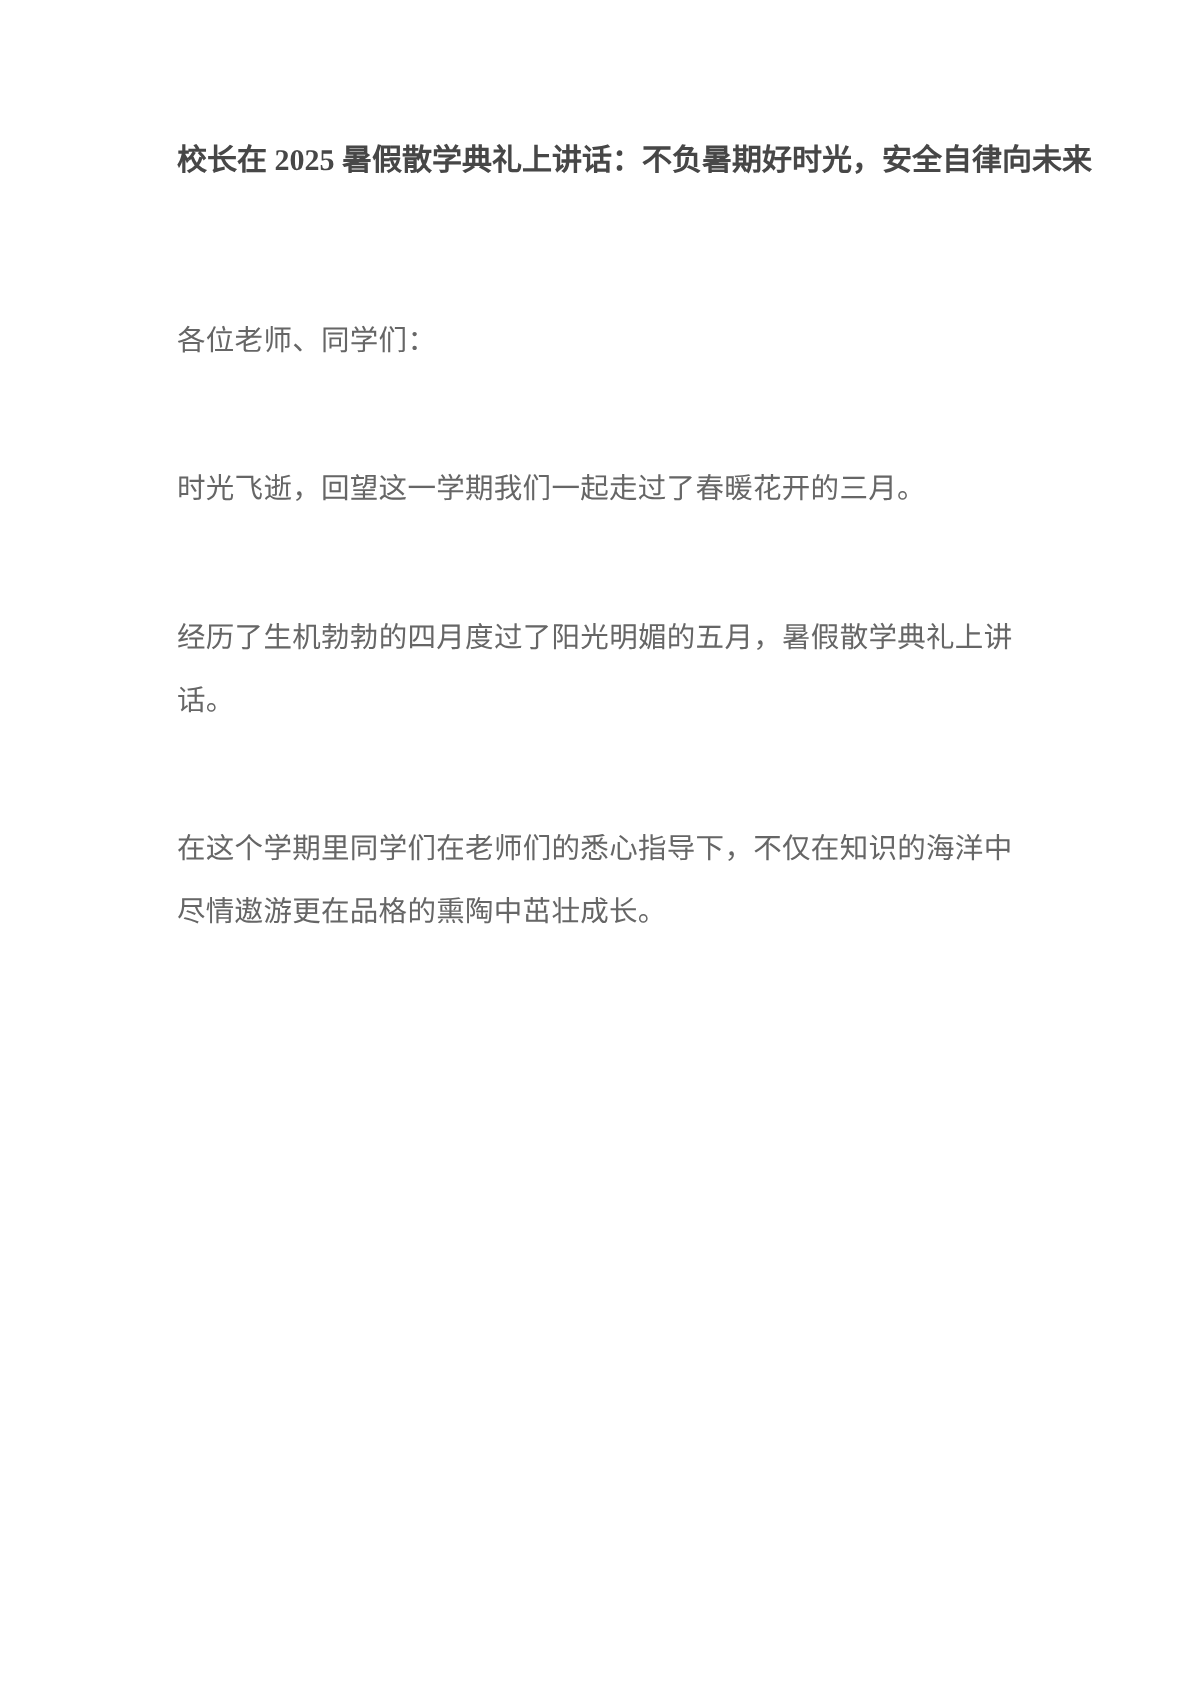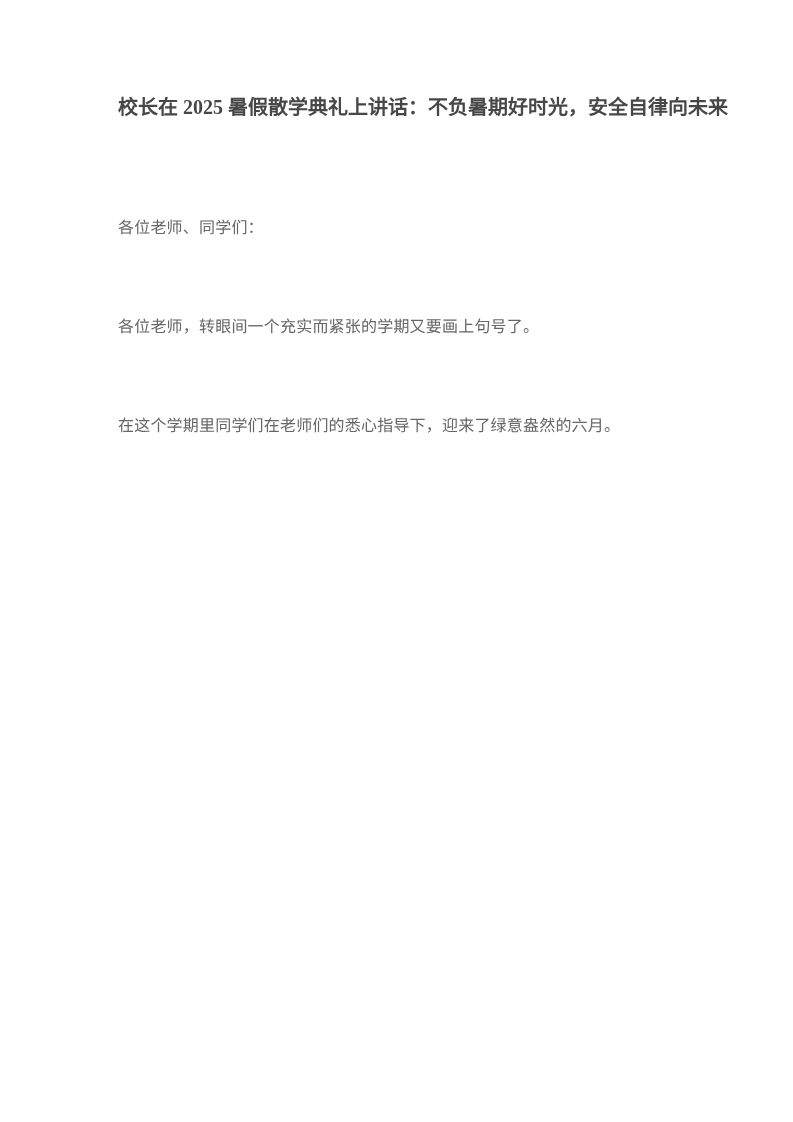--- a/index.html
+++ b/index.html
@@ -27,32 +27,33 @@
     font-size:20px;
     font-weight:bold;
     line-height:30px;
     color:var(--title-color);
     text-align:center;
     white-space:nowrap;
   }
   .doc-body p{
     margin:0 0 57px 0;
     font-family:"Liberation Sans","DejaVu Sans",sans-serif;
-    font-size:16px;
+    font-size:19px;
     line-height:42px;
     color:var(--body-color);
     text-align:justify;
     text-justify:inter-ideograph;
     letter-spacing:0.2px;
   }
 </style>
 </head>
 <body>
 
 <div class="page">
   <h1 class="doc-title">校长在 2025 暑假散学典礼上讲话：不负暑期好时光，安全自律向未来</h1>
 
   <div class="doc-body">
     <p>各位老师、同学们：</p>
-    <p>各位老师，转眼间一个充实而紧张的学期又要画上句号了。</p>
-    <p>在这个学期里同学们在老师们的悉心指导下，迎来了绿意盎然的六月。</p>
+    <p>时光飞逝，回望这一学期我们一起走过了春暖花开的三月。</p>
+    <p>经历了生机勃勃的四月度过了阳光明媚的五月，暑假散学典礼上讲话。</p>
+    <p>在这个学期里同学们在老师们的悉心指导下，不仅在知识的海洋中尽情遨游更在品格的熏陶中茁壮成长。</p>
   </div>
 </div>
 
 </body></html>

